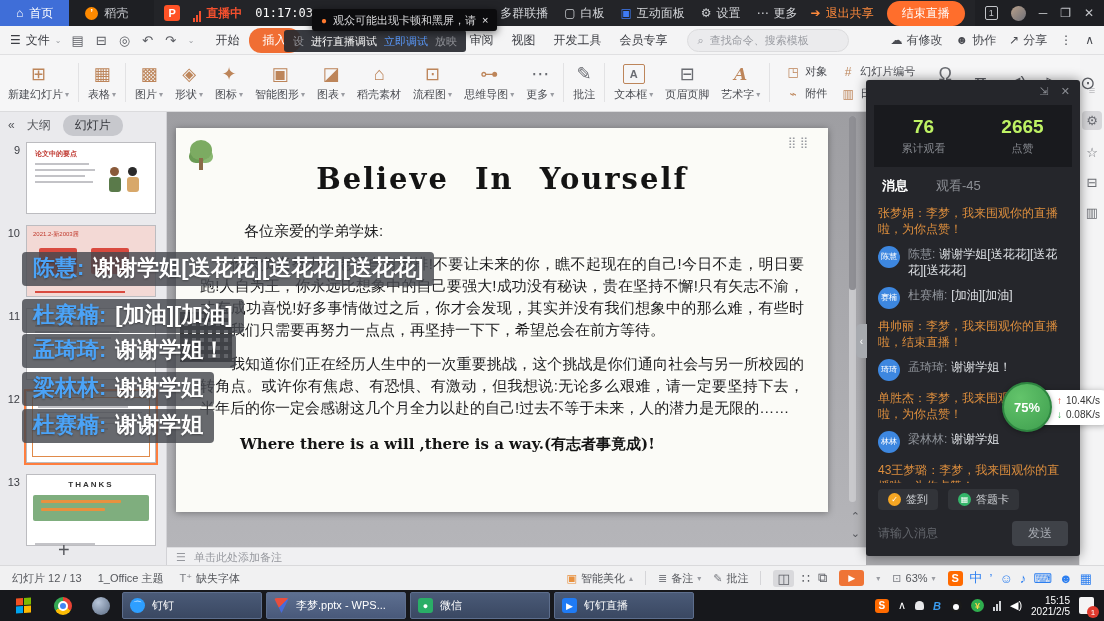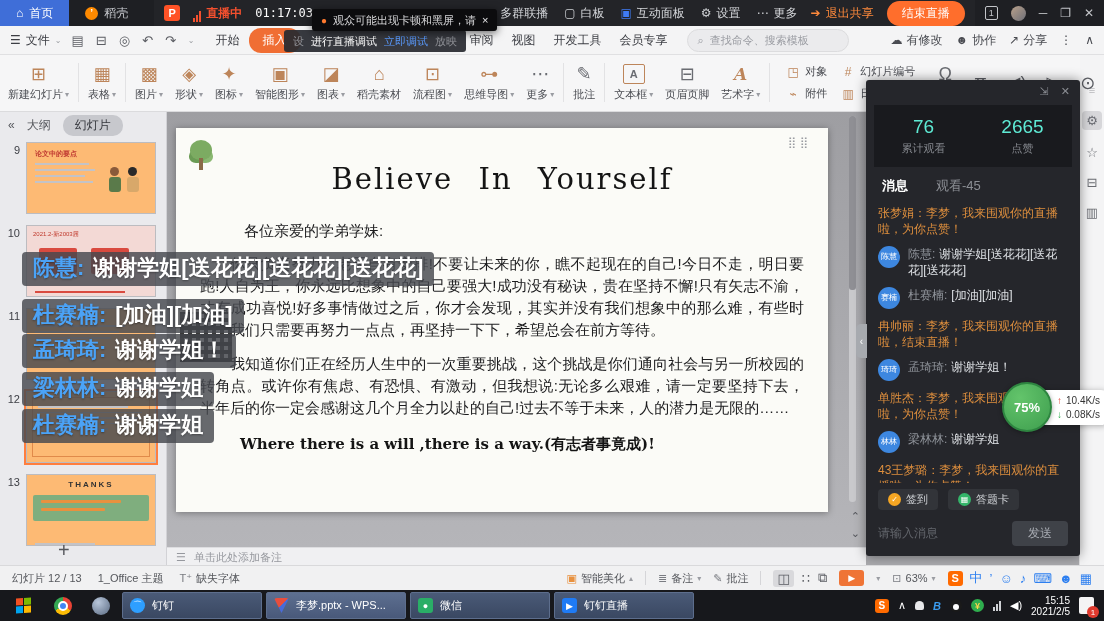--- a/index.html
+++ b/index.html
@@ -55,40 +55,40 @@
   .srow{display:flex;gap:5px;align-items:center;font-size:11px;color:#4a4c52;white-space:nowrap;}
   .srow .sic{color:#bd855a;font-size:12px;width:14px;text-align:center;}
   .rtools{display:flex;gap:20px;align-items:center;padding:0 12px;font-size:18px;color:#5b5d63;}
   
   .left-panel{position:absolute;left:0;top:112px;width:166px;bottom:55px;background:#eaeaed;border-right:1px solid #d2d2d6;z-index:5;}
   .lp-head{height:26px;display:flex;align-items:center;gap:12px;padding:0 8px;font-size:12px;color:#56585e;}
   .lp-pill{background:#c7c8cd;border-radius:10px;padding:2px 12px;color:#35373d;}
   .thumb-list{padding:4px 0 0;}
   .thumb-row{display:flex;gap:6px;margin-bottom:11px;align-items:flex-start;}
   .tnum{width:20px;text-align:right;font-size:11px;color:#3c3e44;padding-top:2px;}
-  .tbox{width:128px;height:70px;background:#fdba74;border:1px solid #bcbcc0;position:relative;overflow:hidden;}
+  .tbox{width:128px;height:70px;background:#ffffff;border:1px solid #bcbcc0;position:relative;overflow:hidden;}
   .tbox.sel{outline:2px solid #ff7e3e;}
   .t9-title{color:#c03a32;font-size:7px;font-weight:bold;margin:6px 0 3px 8px;}
   .tline{height:2px;background:#c3c3c7;margin:4px 8px 0;}
   .fig{position:absolute;top:24px;width:13px;}
   .fig .fh{width:9px;height:9px;border-radius:50%;margin:0 auto;}
   .fig .fb{width:12px;height:15px;border-radius:3px;margin:1px auto 0;}
   .t10{background:#f3d9d5;}
   .t10 .pt{color:#c0392b;font-size:6px;margin:4px 0 2px 6px;white-space:nowrap;}
   .rblock{position:absolute;width:38px;height:26px;background:#d94a3f;border-radius:2px;top:22px;}
   .t12box{position:absolute;inset:5px;border:1px solid #e08a4a;}
   .t12box .tline{margin:4px 5px 0;height:1.5px;}
   .t13-title{font-size:8px;font-weight:bold;letter-spacing:2px;text-align:center;color:#333;margin-top:5px;}
   .gband{position:absolute;left:6px;right:6px;top:20px;height:26px;background:#7fae7e;border-radius:2px;}
   .gband .oline{height:3px;background:#e8913f;margin:5px 8px 0;border-radius:1px;}
   .addslide{position:absolute;bottom:4px;left:58px;font-size:20px;color:#55575c;}
   
   .canvas{position:absolute;left:166px;top:112px;width:700px;bottom:55px;background:linear-gradient(#9e9ea2,#b6b6ba);}
   .page{position:absolute;left:10px;top:16px;width:652px;height:384px;background:#fbfbf7;box-shadow:0 1px 7px rgba(0,0,0,.35);}
-  .page-title{margin-top:34px;text-align:center;font-family:"DejaVu Serif","Liberation Serif",serif;font-weight:normal;font-size:29px;color:#141414;word-spacing:14px;letter-spacing:2px;}
+  .page-title{margin-top:34px;text-align:center;font-family:"DejaVu Serif","Liberation Serif",serif;font-weight:bold;font-size:29px;color:#141414;word-spacing:14px;letter-spacing:2px;}
   .greet{margin:26px 0 0 68px;font-size:15px;color:#1c1c1e;}
   .para{margin:12px 24px 0;text-indent:2em;font-size:15px;line-height:22px;color:#1c1c1e;text-align:justify;}
   .quote{margin:16px 0 0 64px;font-family:"DejaVu Serif","Liberation Serif",serif;font-weight:bold;font-size:15px;color:#141414;}
   .tree{position:absolute;left:12px;top:12px;width:26px;height:36px;}
   .tree .crown{width:22px;height:20px;margin:0 auto;background:#7cab62;border-radius:50% 50% 45% 45%;box-shadow:-4px 6px 0 -3px #6a9b54,4px 6px 0 -3px #8ab872;}
   .tree .trunk{width:4px;height:12px;background:#8a6a48;margin:-2px auto 0;}
   .handles{position:absolute;right:16px;top:8px;color:#9a9ca2;font-size:11px;letter-spacing:4px;}
   .vsb{position:absolute;right:10px;top:4px;bottom:64px;width:7px;background:#c9c9cc;border-radius:3px;}
   .vsb-thumb{width:7px;height:45%;background:#8f8f94;border-radius:3px;}
   .snav{position:absolute;right:6px;bottom:26px;display:flex;flex-direction:column;gap:4px;color:#55575c;font-size:11px;text-align:center;}
@@ -97,21 +97,21 @@
       background-image:repeating-linear-gradient(0deg,#2b2b2b 0 4px,transparent 4px 8px),repeating-linear-gradient(90deg,#3a3a3a 0 4px,#e2e2e2 4px 8px);}
   
   .dm-faint{position:absolute;left:95px;top:204px;z-index:45;font-size:26px;font-weight:bold;letter-spacing:2px;color:rgba(255,255,255,.92);text-shadow:0 1px 4px rgba(110,110,115,.9);white-space:nowrap;}
   .dm{position:absolute;left:22px;z-index:45;background:rgba(70,72,78,.82);border-radius:4px;padding:1px 11px 3px;font-size:22px;font-weight:bold;white-space:nowrap;color:#fff;text-shadow:0 1px 2px rgba(0,0,0,.35);}
   .dm .dmn{color:#4ba3f7;margin-right:9px;}
   
   .chat{position:absolute;left:866px;top:80px;width:214px;height:476px;background:#25262b;border-radius:3px;box-shadow:0 0 12px rgba(0,0,0,.45);display:flex;flex-direction:column;z-index:30;}
   .chat-head{height:18px;display:flex;justify-content:flex-end;gap:12px;padding:5px 10px 0;color:#8b8e94;font-size:11px;}
   .stats{margin:2px 8px 0;background:#191a1e;display:flex;height:62px;flex:none;}
   .stat{flex:1;display:flex;flex-direction:column;align-items:center;justify-content:center;gap:3px;}
-  .stat .n{color:#5eead4;font-size:19px;font-weight:normal;}
+  .stat .n{color:#bef264;font-size:19px;font-weight:bold;}
   .stat .l{color:#84878d;font-size:11px;}
   .ctabs{display:flex;gap:28px;padding:10px 16px 7px;font-size:13px;flex:none;}
   .ctab{color:#8b8e94;}
   .ctab.on{color:#fff;font-weight:bold;}
   .msgs{flex:1;overflow:hidden;padding:3px 12px 0;display:flex;flex-direction:column;gap:9px;font-size:12px;line-height:16px;}
   .m-notice{color:#dd8e3d;}
   .m-user{display:flex;gap:8px;}
   .avatar{width:22px;height:22px;border-radius:50%;background:#3d87e0;color:#fff;font-size:8px;display:grid;place-items:center;flex:none;}
   .mn{color:#8f939a;margin-right:4px;}
   .mt{color:#dfe2e6;}

